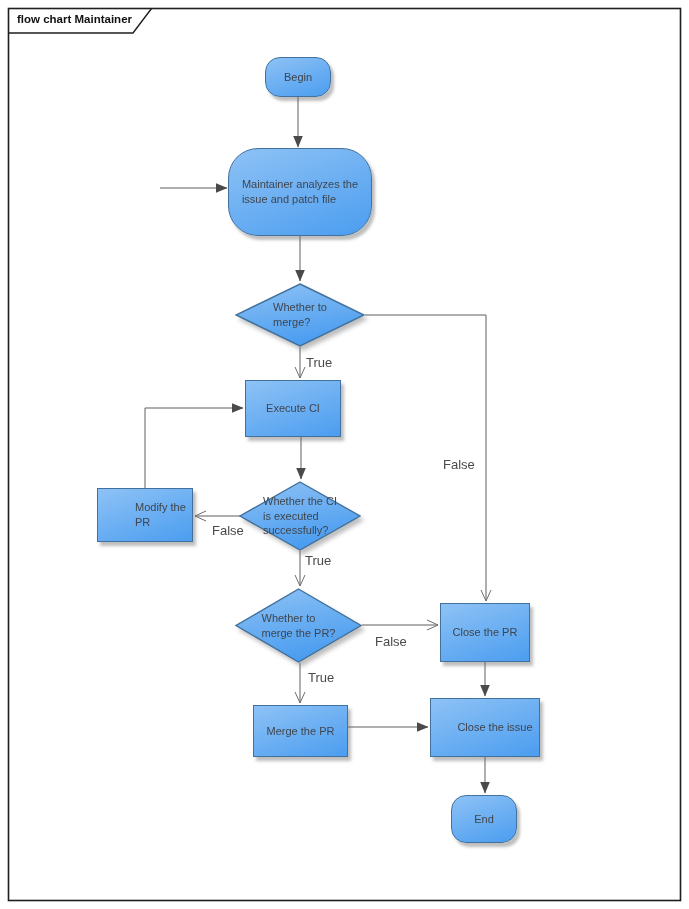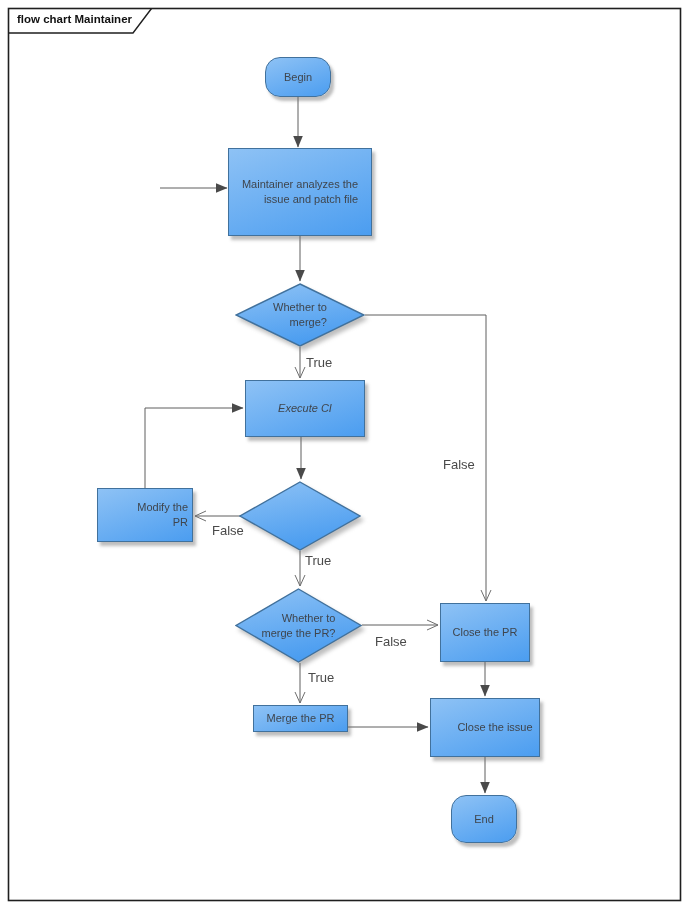--- a/index.html
+++ b/index.html
@@ -5,21 +5,21 @@
   html,body { margin:0; padding:0; background:#ffffff; }
   #canvas {
     position:relative; width:689px; height:909px;
     background:#ffffff; overflow:hidden;
     font-family:"Liberation Sans", sans-serif;
   }
   svg.overlay { position:absolute; left:0; top:0; pointer-events:none; }
 
   .node {
     position:absolute; display:flex; align-items:center; justify-content:center;
-    text-align:right; font-size:11px; line-height:1.32; color:#3f454d;
+    text-align:left; font-size:11px; line-height:1.32; color:#3f454d;
   }
   .node .lbl { position:relative; z-index:2; white-space:pre-line; padding:0 4px; }
   .node.css-shape {
     background:linear-gradient(160deg,#8ec2f5 0%,#4b9df0 100%);
     border:1.4px solid #41719c;
     box-shadow:3px 4px 3px rgba(110,110,110,0.45);
     box-sizing:border-box;
   }
   .node.terminator { border-radius:15px; }
   .node.svg-shape svg {
@@ -85,60 +85,63 @@
 
   
   <div class="tab-title">flow chart Maintainer</div>
 
   
   <div class="node css-shape terminator" style="left:265px;top:57px;width:66px;height:40px;">
     <span class="lbl">Begin</span>
   </div>
 
 
-  <div class="node css-shape" style="left:228px;top:148px;width:144px;height:88px;">
+  <div class="node css-shape" style="left:228px;top:148px;width:144px;height:88px;border-radius:30px;">
     <span class="lbl">Maintainer analyzes the
 issue and patch file</span>
   </div>
 
   <div class="node svg-shape" style="left:235px;top:283px;width:130px;height:64px;">
     <svg width="130" height="64" viewBox="0 0 130 64">
       <polygon points="65,1 129,32 65,63 1,32" fill="url(#nodeGrad)" stroke="#41719c" stroke-width="1.4"></polygon>
     </svg>
     <span class="lbl">Whether to
 merge?</span>
   </div>
 
-  <div class="node css-shape" style="left:245px;top:380px;width:120px;height:57px;font-style:italic;">
+  <div class="node css-shape" style="left:245px;top:380px;width:96px;height:57px;">
     <span class="lbl">Execute CI</span>
   </div>
 
   <div class="node svg-shape" style="left:239px;top:481px;width:122px;height:70px;">
     <svg width="122" height="70" viewBox="0 0 122 70">
       <polygon points="61,1 121,35 61,69 1,35" fill="url(#nodeGrad)" stroke="#41719c" stroke-width="1.4"></polygon>
     </svg>
+    <span class="lbl">Whether the CI
+is executed
+successfully?</span>
   </div>
 
   <div class="node css-shape" style="left:97px;top:488px;width:96px;height:54px;padding-left:33px;">
     <span class="lbl">Modify the PR</span>
   </div>
 
   <div class="node svg-shape" style="left:235px;top:588px;width:127px;height:75px;">
     <svg width="127" height="75" viewBox="0 0 127 75">
       <polygon points="63.5,1 126,37.5 63.5,74 1,37.5" fill="url(#nodeGrad)" stroke="#41719c" stroke-width="1.4"></polygon>
     </svg>
     <span class="lbl">Whether to
 merge the PR?</span>
   </div>
 
   <div class="node css-shape" style="left:440px;top:603px;width:90px;height:59px;">
     <span class="lbl">Close the PR</span>
   </div>
 
-  <div class="node css-shape" style="left:253px;top:705px;width:95px;height:27px;">
+  <div class="node css-shape" style="left:253px;top:705px;width:95px;height:52px;">
     <span class="lbl">Merge the PR</span>
   </div>
 
   <div class="node css-shape" style="left:430px;top:698px;width:110px;height:59px;padding-left:20px;">
     <span class="lbl">Close the issue</span>
   </div>
 
   <div class="node css-shape terminator" style="left:451px;top:795px;width:66px;height:48px;">
     <span class="lbl">End</span>
   </div>

